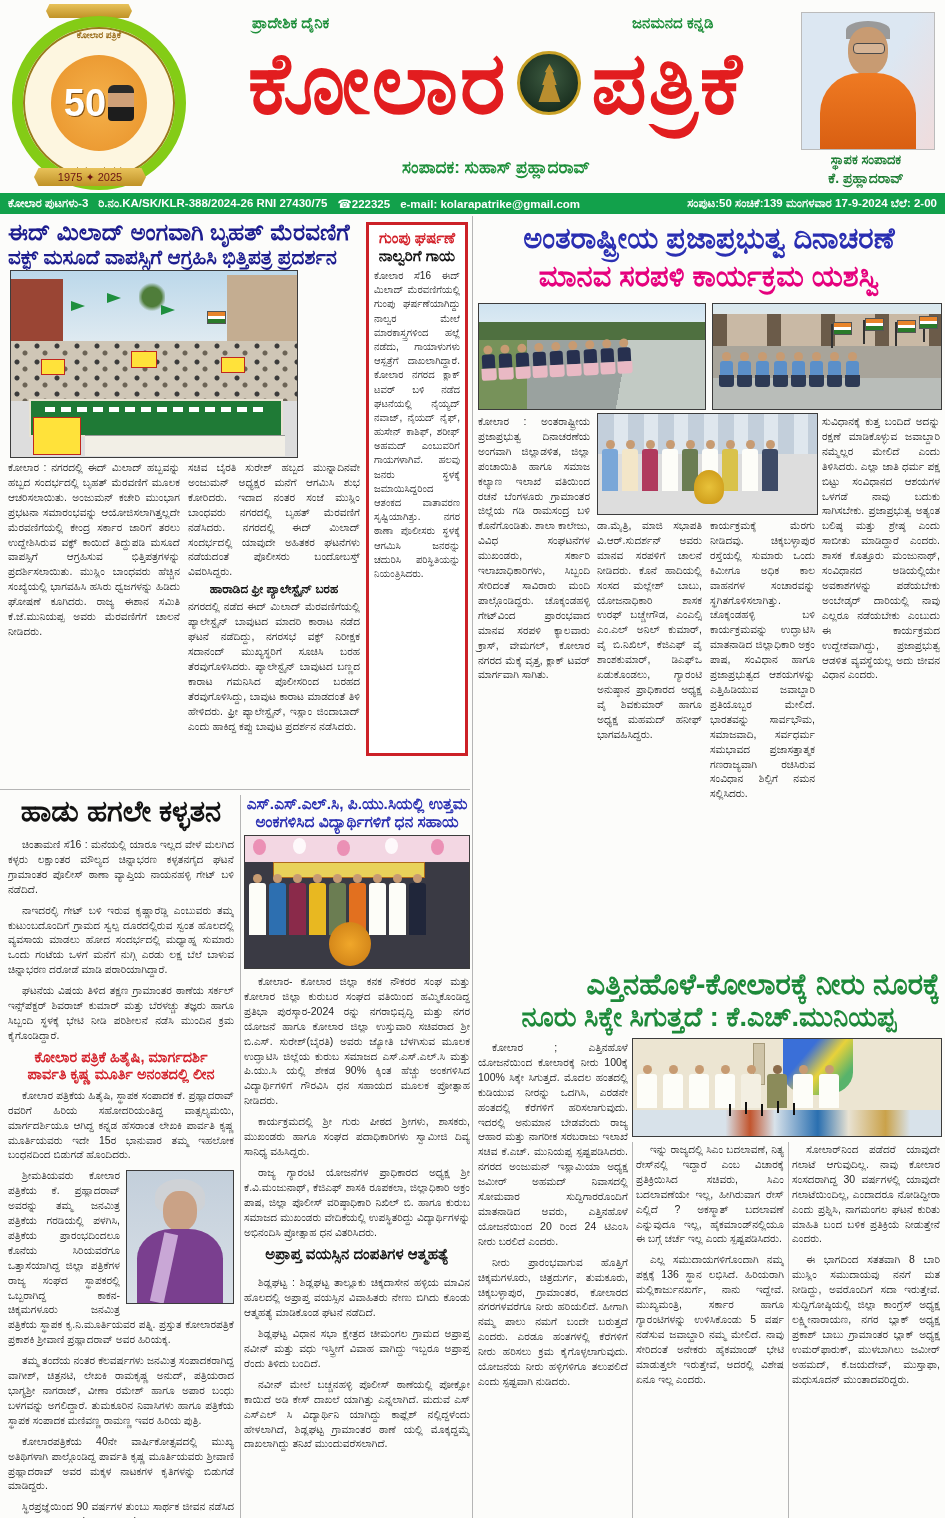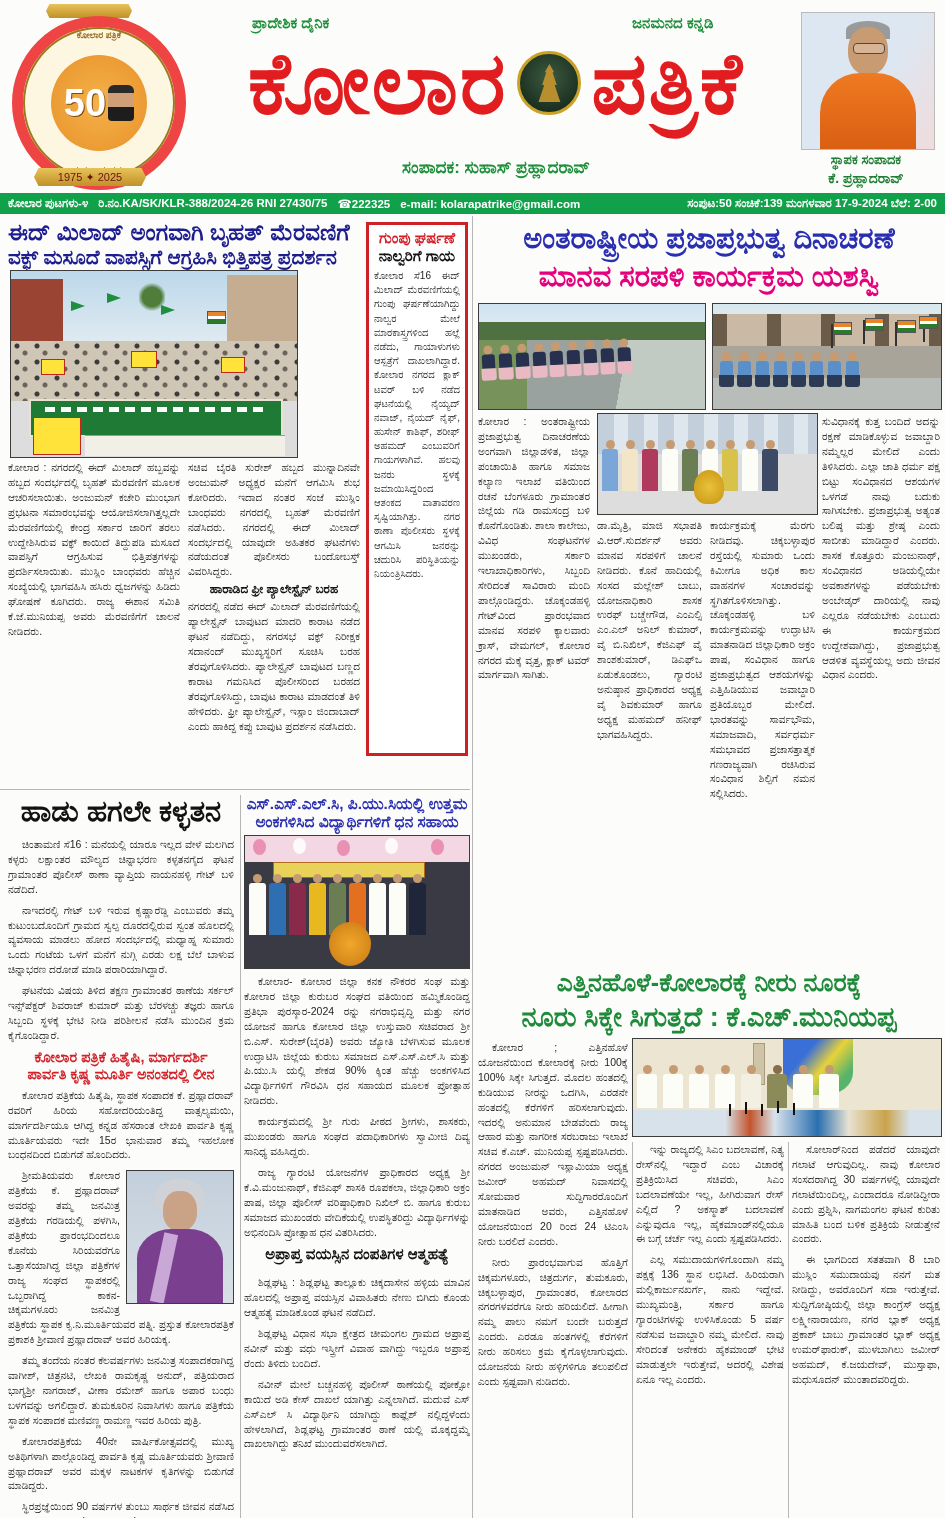--- a/index.html
+++ b/index.html
@@ -15,21 +15,21 @@
   
   .tagline{color:#1e8f3a;font-weight:bold;font-size:15px;}
   .title-red{color:#e21d1f;font-weight:bold;font-size:86px;line-height:1;letter-spacing:2px;}
   .emblem{width:58px;height:58px;border-radius:50%;border:3px solid #caa227;
           background:radial-gradient(circle at 50% 40%,#3c5a40,#0e2014);position:relative;flex:0 0 auto;}
   .emblem .tower{position:absolute;left:50%;top:10px;width:26px;height:38px;transform:translateX(-50%);
           background:#b98e2f;clip-path:polygon(50% 0,68% 22%,62% 22%,78% 55%,70% 55%,92% 100%,8% 100%,30% 55%,22% 55%,38% 22%,32% 22%);}
   .editor-line{color:#1e8f3a;font-weight:bold;font-size:17px;}
   
   .logo-ring{position:absolute;left:12px;top:16px;width:152px;height:152px;border-radius:50%;
-             border:11px solid #ef4444;background:#fdf6e0;box-shadow:0 0 0 2px #9a7b1d inset;}
+             border:11px solid #84cc16;background:#fdf6e0;box-shadow:0 0 0 2px #9a7b1d inset;}
   .logo-arc{position:absolute;width:100%;text-align:center;color:#9a6d1b;font-weight:bold;font-size:9px;}
   .logo-core{position:absolute;left:50%;top:50%;transform:translate(-50%,-50%);width:96px;height:96px;
              border-radius:50%;background:radial-gradient(circle,#f5b14a,#e8922a);display:flex;align-items:center;justify-content:center;gap:2px;}
   .logo-50{color:#fff;font-size:38px;font-weight:bold;text-shadow:1px 1px 0 #7a4a10;}
   .logo-face{width:26px;height:36px;border-radius:6px 6px 4px 4px;background:linear-gradient(#2a2a2a 22%,#cfa078 22% 60%,#1d1d1d 60%);}
   .ribbon{position:absolute;background:linear-gradient(#e8c25a,#c09227);color:#6b1414;font-weight:normal;
           text-align:center;clip-path:polygon(4% 0,96% 0,100% 50%,96% 100%,4% 100%,0 50%);}
   .founder-photo{position:absolute;left:801px;top:12px;width:132px;height:136px;border:1px solid #bbb;
           background:linear-gradient(120deg,#dce7f2 55%,#f0dcdc);overflow:hidden;}
   .f-head{position:absolute;left:46px;top:14px;width:40px;height:48px;border-radius:46%;background:#c89b72;}
@@ -99,21 +99,21 @@
       <div class="f-hair"></div>
       <div class="f-head"></div>
       <div class="f-glass"></div>
       <div class="f-body"></div>
     </div>
     <div class="abs founder-label" style="left:790px;top:152px;width:152px;">ಸ್ಥಾಪಕ ಸಂಪಾದಕ</div>
     <div class="abs founder-label" style="left:790px;top:170px;width:152px;font-size:14px;">ಕೆ. ಪ್ರಹ್ಲಾದರಾವ್</div>
   </div>
 
   <div class="infobar">
-    <span>ಕೋಲಾರ ಪುಟಗಳು-೪</span>
+    <span>ಕೋಲಾರ ಪುಟಗಳು-3</span>
     <span>ರಿ.ನಂ.KA/SK/KLR-388/2024-26 RNI 27430/75</span>
     <span>☎222325</span>
     <span>e-mail: kolarapatrike@gmail.com</span>
     <span style="margin-left:auto;">ಸಂಪುಟ:50 ಸಂಚಿಕೆ:139 ಮಂಗಳವಾರ 17-9-2024 ಬೆಲೆ: 2-00</span>
   </div>
 
   <div class="vline" style="left:472px;top:216px;height:1302px;"></div>
   <div class="hline" style="left:0;top:789px;width:470px;"></div>
   <div class="vline" style="left:240px;top:795px;height:723px;"></div>
 
@@ -401,21 +401,21 @@
       <p>ರಾಜ್ಯ ಗ್ಯಾರಂಟಿ ಯೋಜನೆಗಳ ಪ್ರಾಧಿಕಾರದ ಅಧ್ಯಕ್ಷ ಶ್ರೀ ಕೆ.ವಿ.ಮಂಜುನಾಥ್, ಕೆಜಿಎಫ್ ಶಾಸಕಿ ರೂಪಕಲಾ, ಜಿಲ್ಲಾಧಿಕಾರಿ ಅಕ್ರಂ ಪಾಷ, ಜಿಲ್ಲಾ ಪೊಲೀಸ್ ವರಿಷ್ಠಾಧಿಕಾರಿ ನಿಖಿಲ್ ಬಿ. ಹಾಗೂ ಕುರುಬ ಸಮಾಜದ ಮುಖಂಡರು ವೇದಿಕೆಯಲ್ಲಿ ಉಪಸ್ಥಿತರಿದ್ದು ವಿದ್ಯಾರ್ಥಿಗಳನ್ನು ಅಭಿನಂದಿಸಿ ಪ್ರೋತ್ಸಾಹ ಧನ ವಿತರಿಸಿದರು.</p>
     </div>
     <div class="h-black" style="font-size:15px;text-align:center;margin:6px 0 12px;">ಅಪ್ರಾಪ್ತ ವಯಸ್ಸಿನ ದಂಪತಿಗಳ ಆತ್ಮಹತ್ಯೆ</div>
     <div class="bt">
       <p>ಶಿಡ್ಲಘಟ್ಟ : ಶಿಡ್ಲಘಟ್ಟ ತಾಲ್ಲೂಕು ಚಿಕ್ಕದಾಸೇನ ಹಳ್ಳಿಯ ಮಾವಿನ ಹೊಲದಲ್ಲಿ ಅಪ್ರಾಪ್ತ ವಯಸ್ಸಿನ ವಿವಾಹಿತರು ನೇಣು ಬಿಗಿದು ಕೊಂಡು ಆತ್ಮಹತ್ಯೆ ಮಾಡಿಕೊಂಡ ಘಟನೆ ನಡೆದಿದೆ.</p>
       <p>ಶಿಡ್ಲಘಟ್ಟ ವಿಧಾನ ಸಭಾ ಕ್ಷೇತ್ರದ ಚೀಮಂಗಲ ಗ್ರಾಮದ ಅಪ್ರಾಪ್ತ ನವೀನ್ ಮತ್ತು ವಧು ಇಸ್ತ್ರೀಗೆ ವಿವಾಹ ವಾಗಿದ್ದು ಇಬ್ಬರೂ ಅಪ್ರಾಪ್ತ ರೆಂದು ತಿಳಿದು ಬಂದಿದೆ.</p>
       <p>ನವೀನ್ ಮೇಲೆ ಬಚ್ಚನಹಳ್ಳಿ ಪೊಲೀಸ್ ಠಾಣೆಯಲ್ಲಿ ಪೋಕ್ಸೋ ಕಾಯಿದೆ ಅಡಿ ಕೇಸ್ ದಾಖಲೆ ಯಾಗಿತ್ತು ಎನ್ನಲಾಗಿದೆ. ಮದುವೆ ಎಸ್ ಎಸ್‌ಎಲ್ ಸಿ ವಿದ್ಯಾರ್ಥಿನಿ ಯಾಗಿದ್ದು ಕಾಫ್ಲೆಶ್ ನಲ್ಲಿದ್ದಳೆಂದು ಹೇಳಲಾಗಿದೆ, ಶಿಡ್ಲಘಟ್ಟ ಗ್ರಾಮಾಂತರ ಠಾಣೆ ಯಲ್ಲಿ ಮೊಕ್ಕದ್ದಮ್ಮೆ ದಾಖಲಾಗಿದ್ದು ತನಿಖೆ ಮುಂದುವರೆಸಲಾಗಿದೆ.</p>
     </div>
   </div>
 
-  <div class="abs h-green" style="left:478px;top:968px;width:462px;font-size:25px;text-align:center;">ಎತ್ತಿನಹೊಳೆ-ಕೋಲಾರಕ್ಕೆ ನೀರು ನೂರಕ್ಕೆ</div>
+  <div class="abs h-green" style="left:478px;top:968px;width:462px;font-size:29px;text-align:right;">ಎತ್ತಿನಹೊಳೆ-ಕೋಲಾರಕ್ಕೆ ನೀರು ನೂರಕ್ಕೆ</div>
   <div class="abs h-green" style="left:478px;top:1002px;width:462px;font-size:27px;text-align:center;">ನೂರು ಸಿಕ್ಕೇ ಸಿಗುತ್ತದೆ : ಕೆ.ಎಚ್.ಮುನಿಯಪ್ಪ</div>
 
   <div class="abs" style="left:478px;top:1040px;width:150px;height:478px;overflow:hidden;">
     <div class="bt">
         <p>ಕೋಲಾರ ; ಎತ್ತಿನಹೊಳೆ ಯೋಜನೆಯಿಂದ ಕೋಲಾರಕ್ಕೆ ನೀರು 100ಕ್ಕೆ 100% ಸಿಕ್ಕೇ ಸಿಗುತ್ತದೆ. ಮೊದಲ ಹಂತದಲ್ಲಿ ಕುಡಿಯುವ ನೀರನ್ನು ಒದಗಿಸಿ, ಎರಡನೇ ಹಂತದಲ್ಲಿ ಕೆರೆಗಳಿಗೆ ಹರಿಸಲಾಗುವುದು. ಇದರಲ್ಲಿ ಅನುಮಾನ ಬೇಡವೆಂದು ರಾಜ್ಯ ಆಹಾರ ಮತ್ತು ನಾಗರೀಕ ಸರಬರಾಜು ಇಲಾಖೆ ಸಚಿವ ಕೆ.ಎಚ್. ಮುನಿಯಪ್ಪ ಸ್ಪಷ್ಟಪಡಿಸಿದರು. ನಗರದ ಅಂಜುಮನ್ ಇಸ್ಲಾಮಿಯಾ ಅಧ್ಯಕ್ಷ ಜಮೀರ್ ಅಹಮದ್ ನಿವಾಸದಲ್ಲಿ ಸೋಮವಾರ ಸುದ್ದಿಗಾರರೊಂದಿಗೆ ಮಾತನಾಡಿದ ಅವರು, ಎತ್ತಿನಹೊಳೆ ಯೋಜನೆಯಿಂದ 20 ರಿಂದ 24 ಟಿಎಂಸಿ ನೀರು ಬರಲಿದೆ ಎಂದರು.</p>
     <p>ನೀರು ಪ್ರಾರಂಭವಾಗುವ ಹೊತ್ತಿಗೆ ಚಿಕ್ಕಮಗಳೂರು, ಚಿತ್ರದುರ್ಗ, ತುಮಕೂರು, ಚಿಕ್ಕಬಳ್ಳಾಪುರ, ಗ್ರಾಮಾಂತರ, ಕೋಲಾರದ ನಗರಗಳವರೆಗೂ ನೀರು ಹರಿಯಲಿದೆ. ಹೀಗಾಗಿ ನಮ್ಮ ಪಾಲು ನಮಗೆ ಬಂದೇ ಬರುತ್ತದೆ ಎಂದರು. ಎರಡೂ ಹಂತಗಳಲ್ಲಿ ಕೆರೆಗಳಿಗೆ ನೀರು ಹರಿಸಲು ಕ್ರಮ ಕೈಗೊಳ್ಳಲಾಗುವುದು. ಯೋಜನೆಯ ನೀರು ಹಳ್ಳಿಗಳಿಗೂ ತಲುಪಲಿದೆ ಎಂದು ಸ್ಪಷ್ಟವಾಗಿ ನುಡಿದರು.</p>
       </div>
   </div>
 
   <div class="photo" style="left:632px;top:1038px;width:308px;height:97px;">

